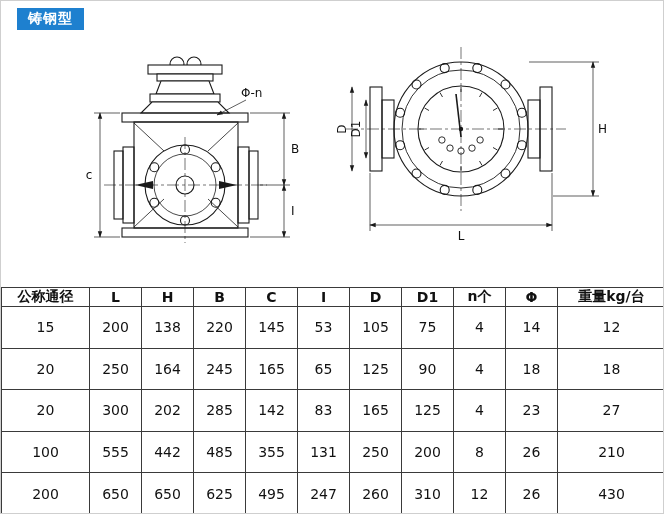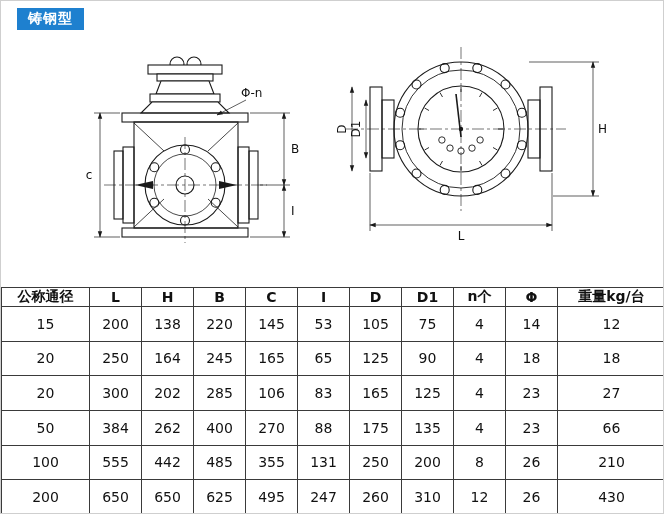--- a/index.html
+++ b/index.html
@@ -217,40 +217,27 @@
           <td>90</td>
           <td>4</td>
           <td>18</td>
           <td>18</td>
         </tr>
         <tr>
           <td>20</td>
           <td>300</td>
           <td>202</td>
           <td>285</td>
-          <td>106</td>
+          <td>142</td>
           <td>83</td>
           <td>165</td>
           <td>125</td>
           <td>4</td>
           <td>23</td>
           <td>27</td>
-        </tr>
-        <tr>
-          <td>50</td>
-          <td>384</td>
-          <td>262</td>
-          <td>400</td>
-          <td>270</td>
-          <td>88</td>
-          <td>175</td>
-          <td>135</td>
-          <td>4</td>
-          <td>23</td>
-          <td>66</td>
         </tr>
         <tr>
           <td>100</td>
           <td>555</td>
           <td>442</td>
           <td>485</td>
           <td>355</td>
           <td>131</td>
           <td>250</td>
           <td>200</td>

